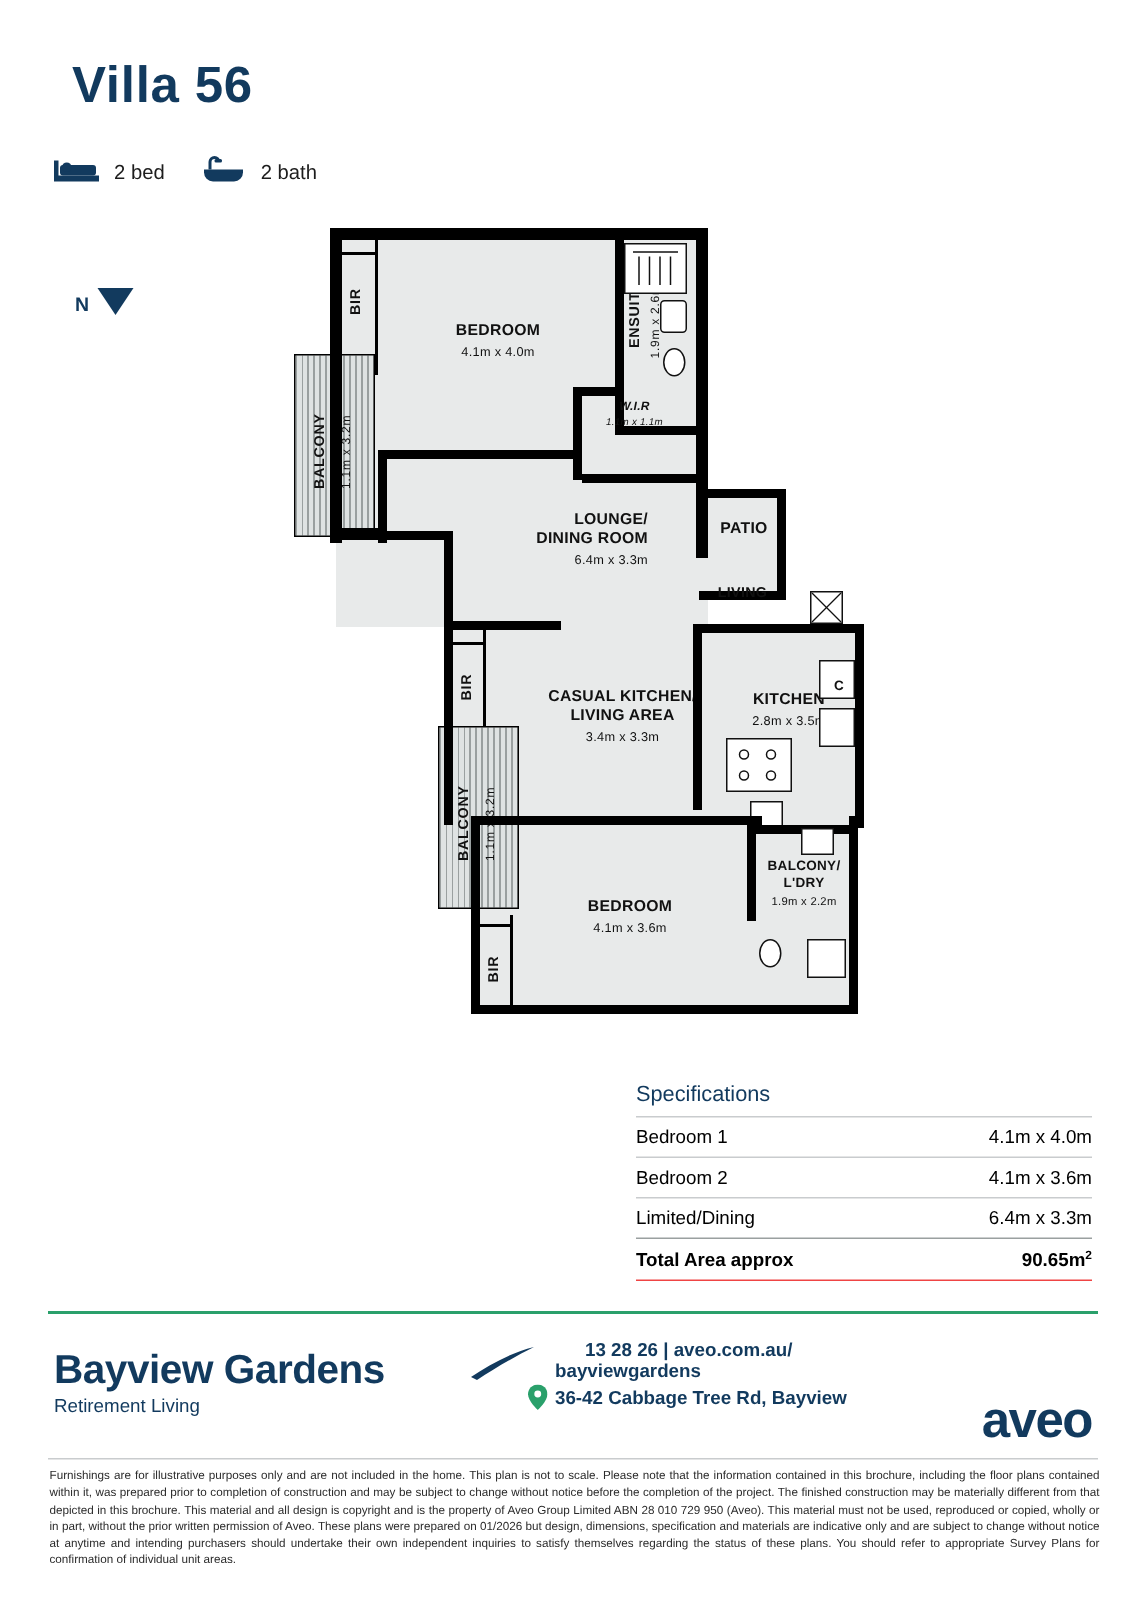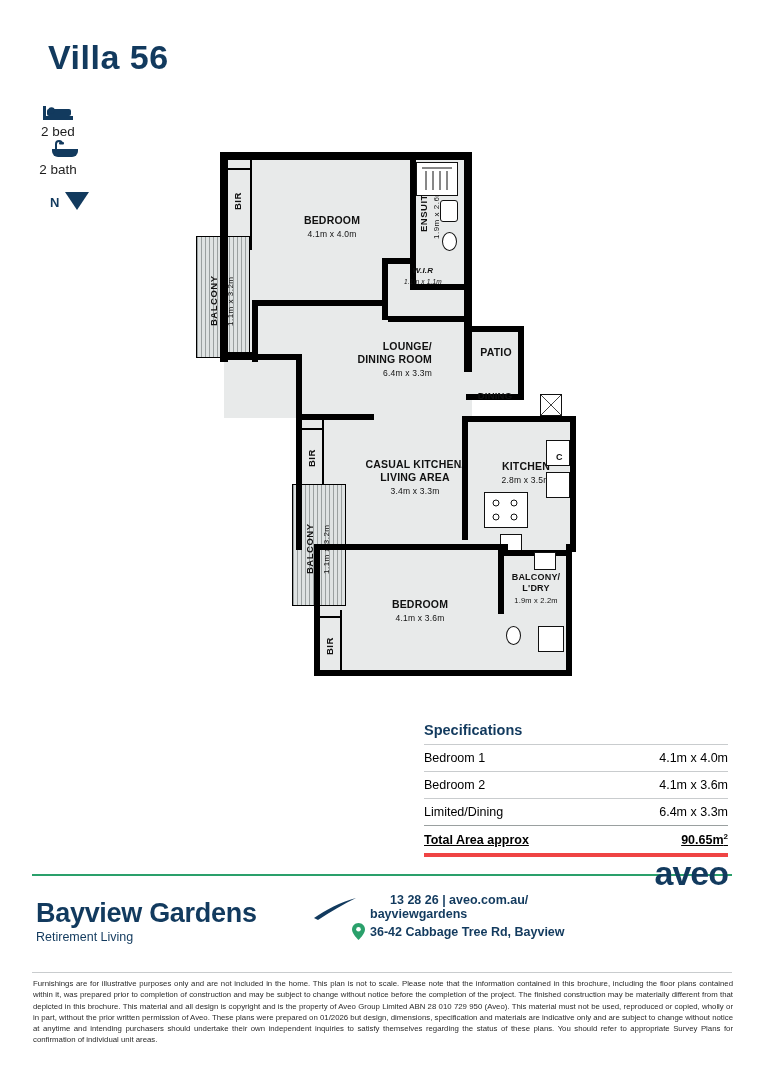--- a/index.html
+++ b/index.html
@@ -16,22 +16,22 @@
   .page { position: relative; width: 764px; height: 1080px; }
 
   
   .title {
     position: absolute; left: 48px; top: 38px;
     font-size: 34px; font-weight: bold; color: #123a5e;
     letter-spacing: 0.5px;
   }
   .specs-line {
     position: absolute; left: 36px; top: 103px;
-    display: flex; align-items: center; gap: 0;
-    color: #123a5e; font-size: 13.5px; flex-direction: column;
+    display: flex; align-items: center; gap: 10px;
+    color: #123a5e; font-size: 13.5px;
   }
   .specs-line .label { font-weight: normal; color: #1d1d1d; font-size: 13.5px; }
   .icon-bed, .icon-bath { display:inline-block; }
 
   
   .north {
     position: absolute; left: 50px; top: 190px;
     display: flex; align-items: center; gap: 4px;
   }
   .north .n-letter { font-size: 13px; color: #123a5e; font-weight: bold; }
@@ -59,46 +59,46 @@
       #dfe3e3;
     border: 1px solid #000;
   }
   .fixture { position:absolute; border:1px solid #111; background:#fff; }
   .fx-round { border-radius: 50%; }
 
   
   .spec-table {
     position: absolute; left: 424px; top: 722px; width: 304px;
   }
-  .spec-title { font-size: 14.5px; font-weight: bold; color:#123a5e; padding-bottom:6px;}
+  .spec-title { font-size: 14.5px; font-weight: normal; color:#123a5e; padding-bottom:6px;}
   .spec-row {
     display:flex; justify-content: space-between; align-items:center;
     border-top: 1px solid #c9ccce;
     font-size: 12.5px; color:#000000; padding: 6px 0 6px 0;
   }
   .spec-row .v { font-weight: normal; }
   .spec-row.total { border-top: 1px solid #9aa0a0; font-weight: bold; }
   .spec-row.total .v { font-weight: bold; }
-  .spec-row.total { border-bottom: 4px solid #ef4444; text-decoration: underline; }
+  .spec-row.total { border-bottom: 1px solid #ef4444; }
   sup { font-size: 8px; vertical-align: super; }
 
   
   .rule-green { position:absolute; left:32px; top:874px; width:700px; height:2px; background:#2aa06b; }
   .rule-grey { position:absolute; left:32px; top:972px; width:700px; height:1px; background:#c9ccce; }
 
   .brand { position:absolute; left:36px; top:898px; }
   .brand .b1 { font-size:27px; color:#123a5e; font-weight:bold; letter-spacing:-0.3px;}
   .brand .b2 { font-size:12.5px; color:#123a5e; margin-top:1px; }
 
   .contact { position:absolute; left:352px; top:893px; width:260px; text-align:left; }
   .contact .c1 { font-size:12.5px; font-weight:bold; color:#123a5e; margin-left:38px;}
   .contact .c2 { font-size:12.5px; font-weight:bold; color:#123a5e; margin-left:18px;}
   .contact .c3 { font-size:12.5px; font-weight:bold; color:#123a5e; display:flex; gap:5px; align-items:center; margin-top:2px;}
 
-  .aveo { position:absolute; right:36px; top:854px; font-size:34px; font-weight:bold; color:#123a5e; letter-spacing:-1px;}
+  .aveo { position:absolute; right:36px; top:928px; font-size:34px; font-weight:bold; color:#123a5e; letter-spacing:-1px;}
 
   .disclaimer {
     position:absolute; left:33px; top:978px; width:700px;
     font-size: 7.8px; line-height: 1.45; color:#2b2b2b; text-align: justify;
   }
 </style>
 </head>
 <body>
 
 <div class="page">
@@ -191,21 +191,21 @@
     <div class="lbl" style="left:282px; top:200px; width:150px;text-align:right;">
       <span>LOUNGE/</span><br>
       <span>DINING ROOM</span>
       <span class="dim">6.4m x 3.3m</span>
     </div>
 
     <div class="wall" style="left:466px; top:186px; width:58px; height:6px;"></div>
     <div class="wall" style="left:518px; top:186px; width:6px; height:74px;"></div>
     <div class="wall" style="left:466px; top:254px; width:58px; height:6px;"></div>
     <div class="lbl" style="left:466px; top:206px; width:60px;">PATIO</div>
-    <div class="lbl" style="left:464px; top:250px; width:62px; font-size:9.5px;">DINING</div>
+    <div class="lbl" style="left:464px; top:250px; width:62px; font-size:9.5px;">LIVING</div>
 
     <div class="wall" style="left:296px; top:218px; width:6px; height:192px;"></div>
     <div class="wall" style="left:254px; top:214px; width:48px; height:6px;"></div>
     <div class="wall" style="left:296px; top:274px; width:78px; height:6px;"></div>
 
     <div class="thin" style="left:302px; top:288px; width:22px; height:2px;"></div>
     <div class="thin" style="left:322px; top:280px; width:2px; height:64px;"></div>
     <div class="vlbl" style="left:306px; top:296px; height:44px; width:14px;">BIR</div>
 
     <div class="lbl" style="left:344px; top:318px; width:142px;">

